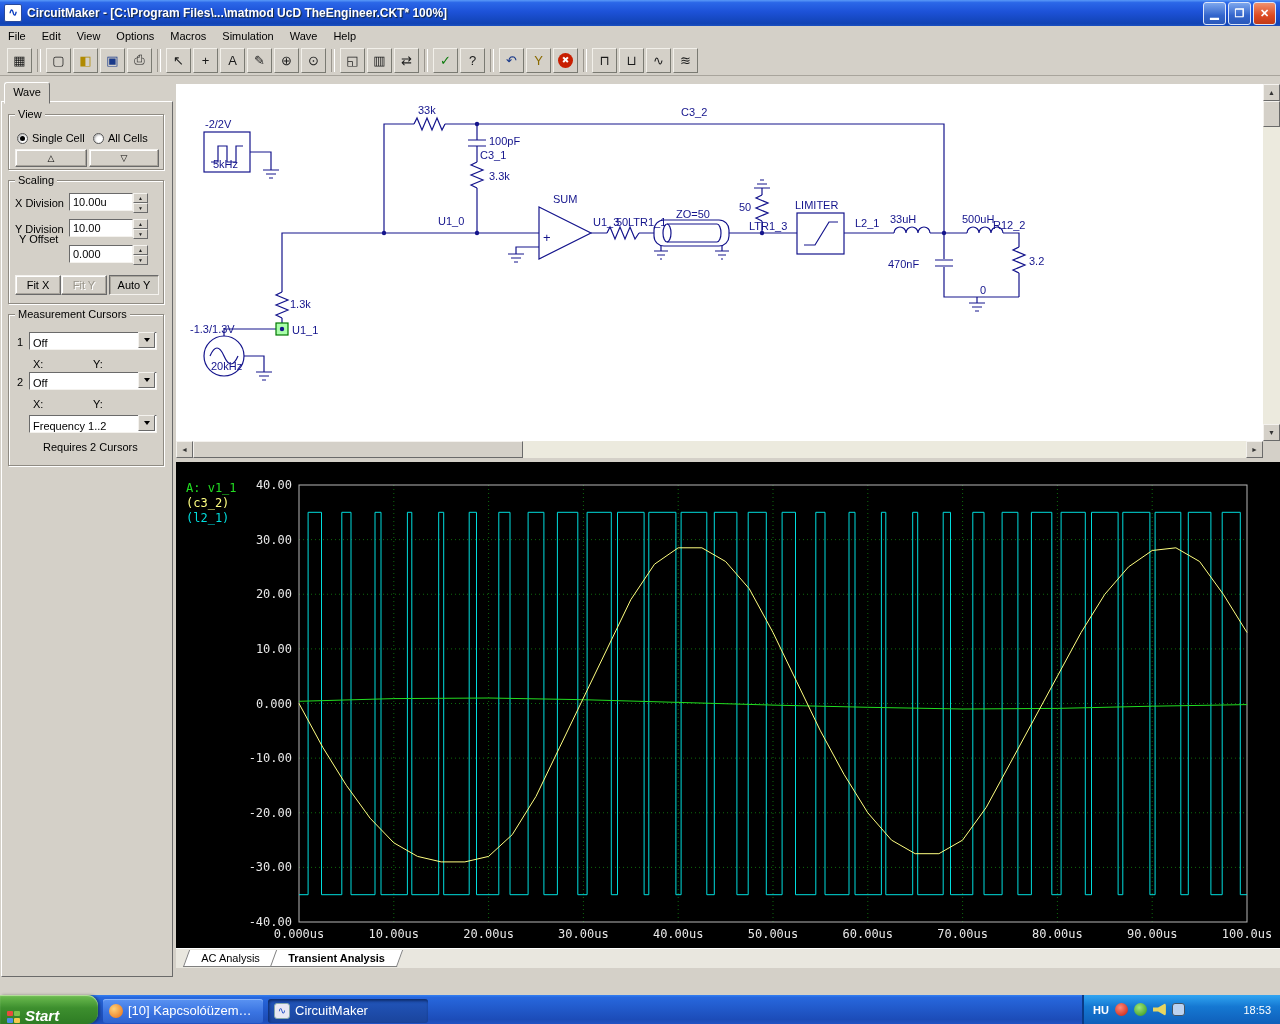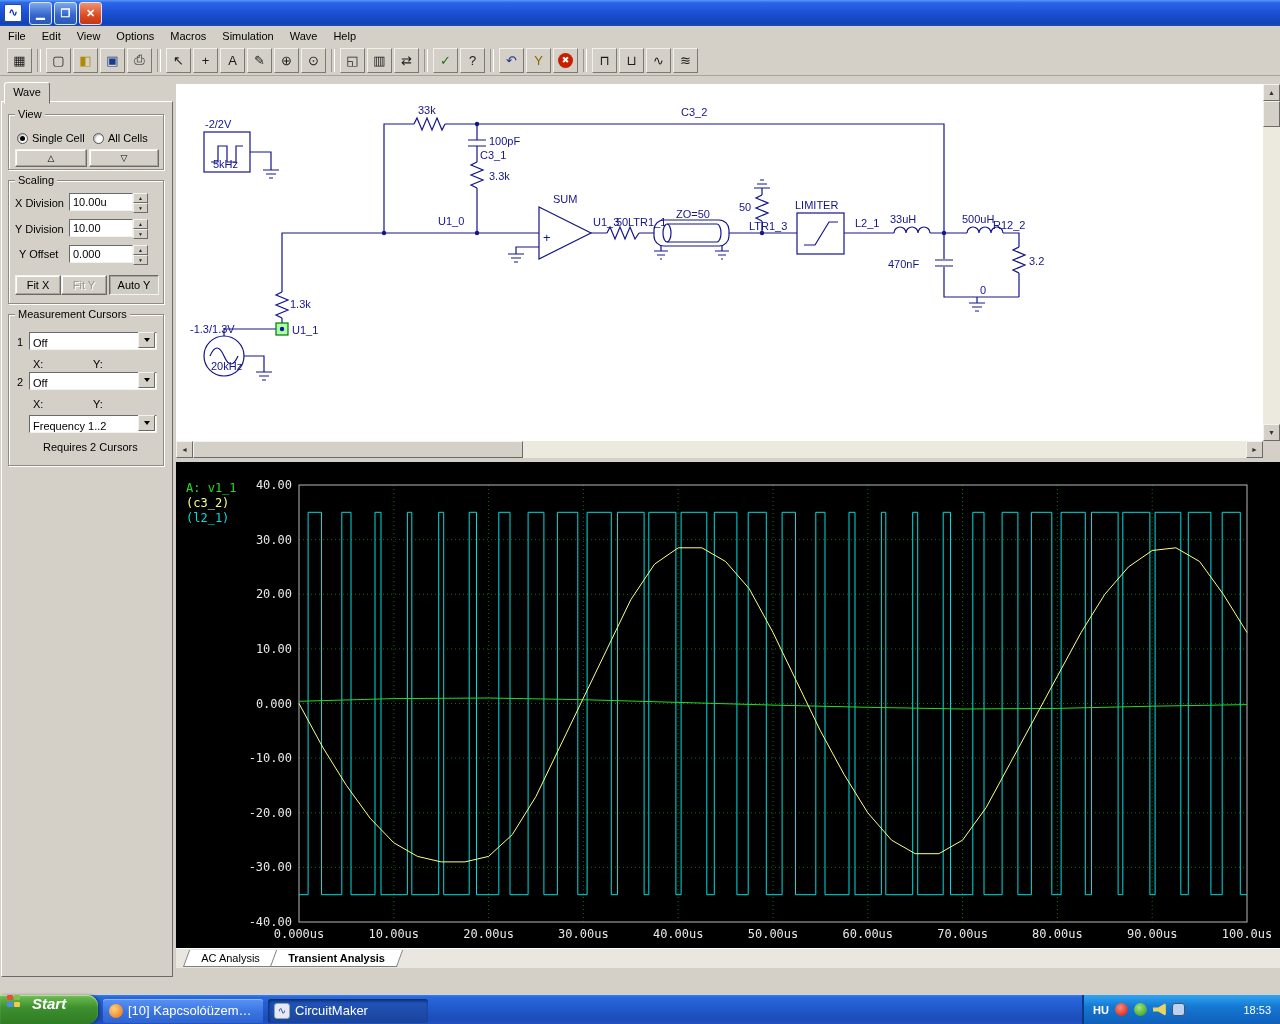--- a/index.html
+++ b/index.html
@@ -74,22 +74,22 @@
     border-top:1px solid #fff;padding-top:1px;box-sizing:border-box;white-space:nowrap}
   .ptab{display:inline-block;height:16px;line-height:16px;padding:0 14px;background:#fff;
     border:1px solid #808080;border-top:none;transform:skewX(-20deg);margin-left:-5px}
   .ptab:first-child{margin-left:10px}
   .ptab span{display:inline-block;transform:skewX(20deg);font-size:11px}
   .ptab.active span{font-weight:bold}
   
   .taskbar{position:absolute;left:0;bottom:0;width:1280px;height:29px;
     background:linear-gradient(180deg,#3380f4 0%,#2767dd 8%,#1c4cb8 85%,#2153c4 100%);display:flex;align-items:center}
   .start-btn{height:29px;width:98px;background:linear-gradient(180deg,#6fbf52,#3d8f2e 45%,#2e7c24);
-    border-radius:0 11px 11px 0;display:flex;align-items:flex-start;color:#fff;font-weight:bold;font-style:italic;
-    font-size:15px;padding-left:7px;box-sizing:border-box;box-shadow:inset 0 1px 1px #b8e0a0,2px 0 3px rgba(0,0,0,.35);gap:10px}
+    border-radius:0 11px 11px 0;display:flex;align-items:flex-end;color:#fff;font-weight:bold;font-style:italic;
+    font-size:15px;padding-left:7px;box-sizing:border-box;box-shadow:inset 0 1px 1px #b8e0a0,2px 0 3px rgba(0,0,0,.35);gap:3px}
   .xp-flag{width:15px;height:13px;display:flex;flex-wrap:wrap;gap:1px}
   .xp-flag i{width:6px;height:5px;border-radius:1px;display:block}
   .f-r{background:#e84c3d}.f-g{background:#7ec14b}.f-b{background:#4b8ee8}.f-y{background:#f0c padding}
   .f-y{background:#f2c94c}
   .task{width:160px;height:24px;margin:2px 0 0 5px;border-radius:3px;color:#fff;display:flex;align-items:center;
     padding:0 6px;box-sizing:border-box;background:linear-gradient(180deg,#5a93f2,#3a74e2 55%,#2f64cf);
     box-shadow:inset 0 1px 0 #8ab4f8;gap:5px}
   .task.active{background:linear-gradient(180deg,#2256bc,#1a449c);box-shadow:inset 1px 2px 3px #0d2a66}
   .tlabel{white-space:nowrap;overflow:hidden;text-overflow:ellipsis;font-size:13px}
   .ticon{width:14px;height:14px;flex:0 0 auto;border-radius:3px}
@@ -105,20 +105,21 @@
   .tico.vol{background:#e8d560;clip-path:polygon(0 35%,40% 35%,100% 0,100% 100%,40% 65%,0 65%)}
   .tico.disp{background:#bcd2f0;border:1px solid #456;box-sizing:border-box}
   .time{color:#fff;margin-left:auto}
   svg text{user-select:none}
 </style>
 </head>
 <body>
 
 <div class="titlebar">
   <div class="app-icon">∿</div>
+  <div class="title-text">CircuitMaker - [C:\Program Files\...\matmod UcD TheEngineer.CKT* 100%]</div>
   <div class="win-buttons">
     <div class="wbtn">▁</div>
     <div class="wbtn">❐</div>
     <div class="wbtn close">✕</div>
   </div>
 </div>
 
 <div class="menubar" id="menubar">
     <span class="menu-item">File</span>
     <span class="menu-item">Edit</span>
@@ -232,21 +233,21 @@
       <span class="spin" style="left:124px;top:12px">
           <span>▲</span>
           <span>▼</span>
         </span>
       <span class="lab" style="left:6px;top:42px">Y Division</span>
       <input class="tinput" style="left: 60px; top: 38px; width: 64px;" value="10.00">
       <span class="spin" style="left:124px;top:38px">
           <span>▲</span>
           <span>▼</span>
         </span>
-      <span class="lab" style="left:10px;top:67px">Y Offset</span>
+      <span class="lab" style="left:10px;top:52px">Y Offset</span>
       <input class="tinput" style="left: 60px; top: 64px; width: 64px;" value="0.000">
       <span class="spin" style="left:124px;top:64px">
           <span>▲</span>
           <span>▼</span>
         </span>
       <div class="btn" style="left:6px;top:94px;width:44px;height:18px">
           <span>Fit X</span>
         </div>
       <div class="btn disabled" style="left:52px;top:94px;width:44px;height:18px">
           <span>Fit Y</span>

